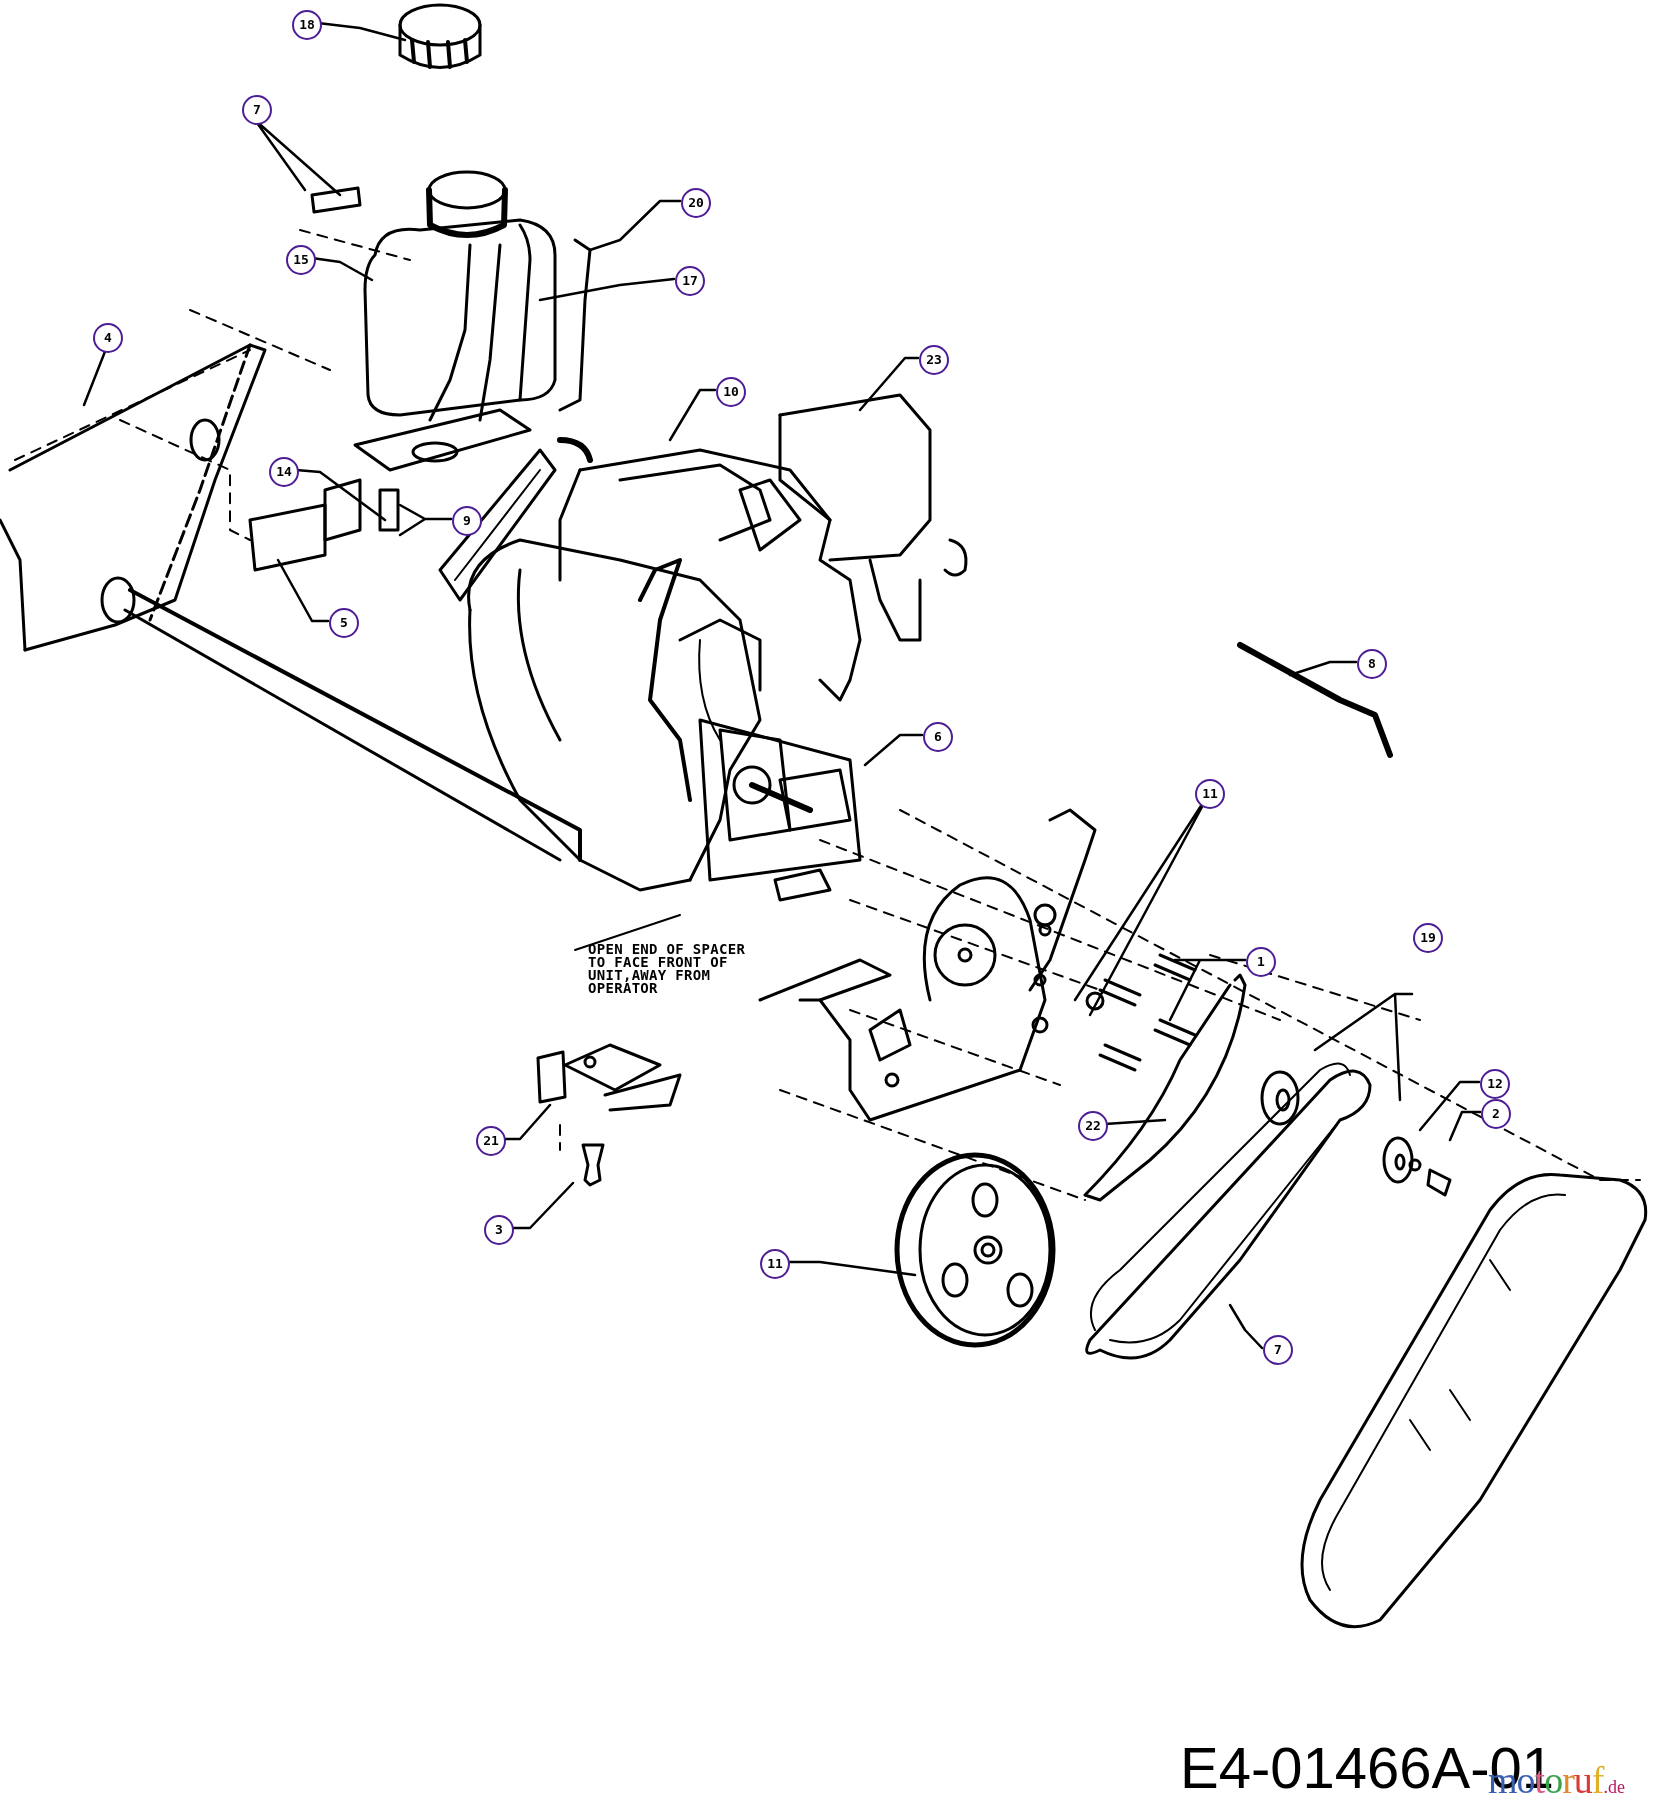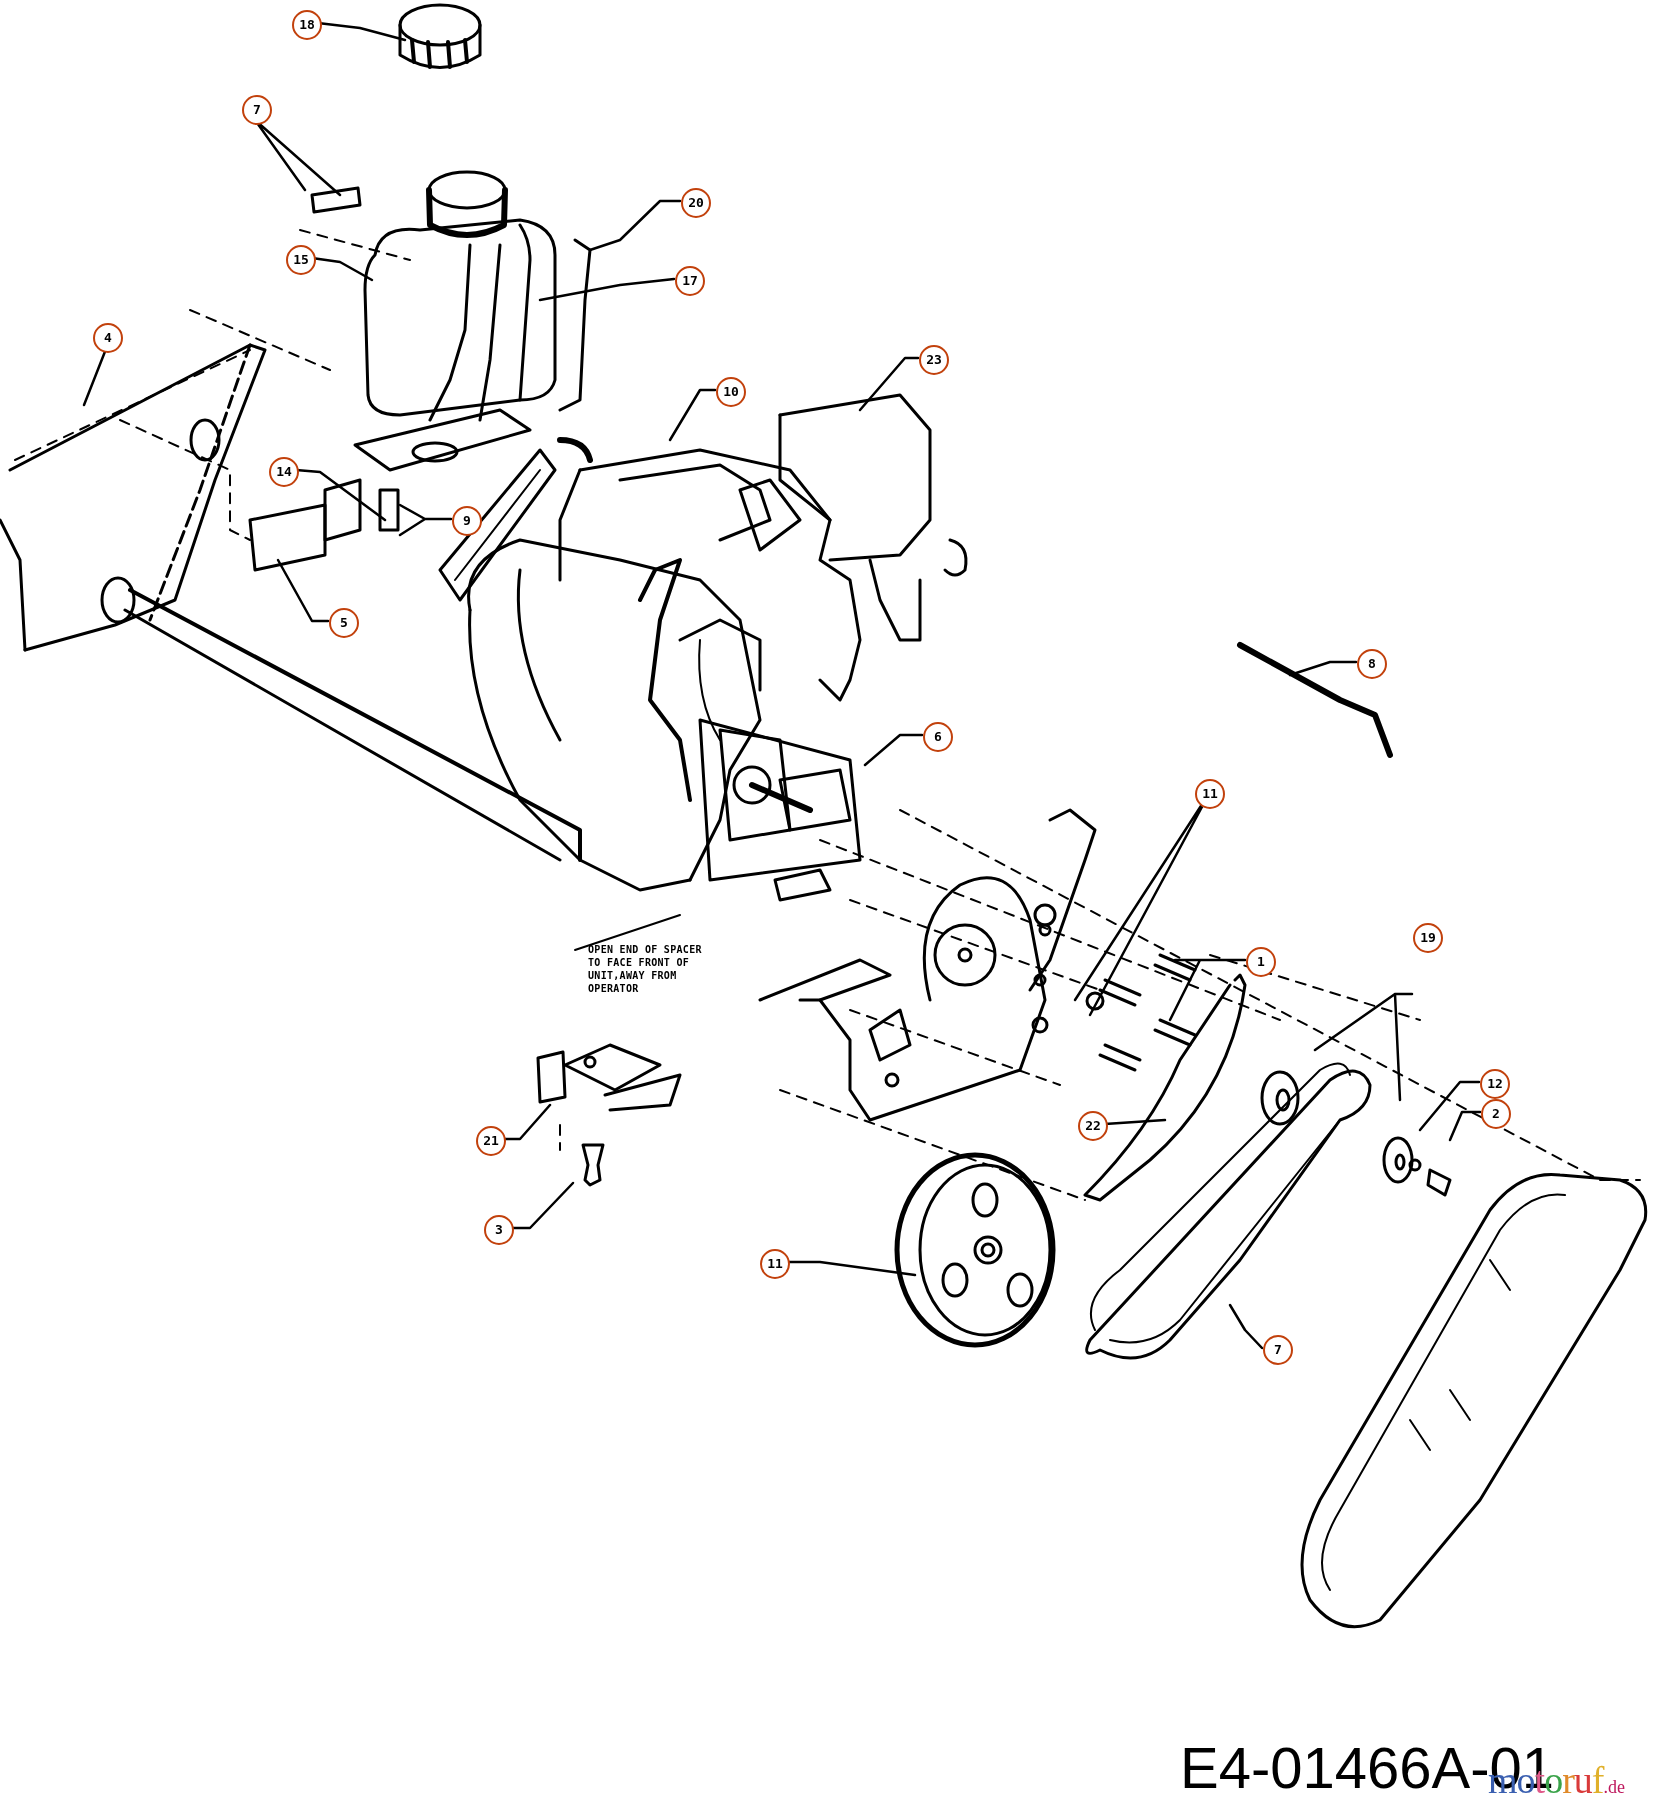--- a/index.html
+++ b/index.html
@@ -1,26 +1,26 @@
 <!DOCTYPE html>
 <html><head>
 <meta charset="utf-8">
 <style>
   html, body { margin:0; padding:0; background:#ffffff; }
   body { width:1659px; height:1800px; position:relative; overflow:hidden; font-family:"Liberation Sans", sans-serif; }
   #diagram { position:absolute; left:0; top:0; width:1659px; height:1800px; }
   .callout {
     position:absolute; width:26px; height:26px; margin-left:-13px; margin-top:-13px;
-    border:2px solid #c2410c; border-radius:50%; background:#fff;
+    border:2px solid #4c1d95; border-radius:50%; background:#fff;
     font-family:"DejaVu Sans Mono", monospace; font-size:13px; font-weight:bold;
     line-height:26px; text-align:center; color:#000; box-sizing:content-box;
   }
   .note {
     position:absolute; left:588px; top:943px;
-    font-family:"DejaVu Sans Mono", monospace; font-size:10px; font-weight:bold;
+    font-family:"DejaVu Sans Mono", monospace; font-size:14px; font-weight:bold;
     line-height:13px; color:#000; white-space:pre; letter-spacing:0.3px;
   }
   .code {
     position:absolute; left:1180px; top:1738px;
     font-family:"Liberation Sans", sans-serif; font-size:58px; color:#000000; line-height:60px;
   }
   .brand {
     position:absolute; left:1488px; top:1760px;
     font-family:"Liberation Serif", serif; font-size:38px; line-height:40px; letter-spacing:-1px;
   }

